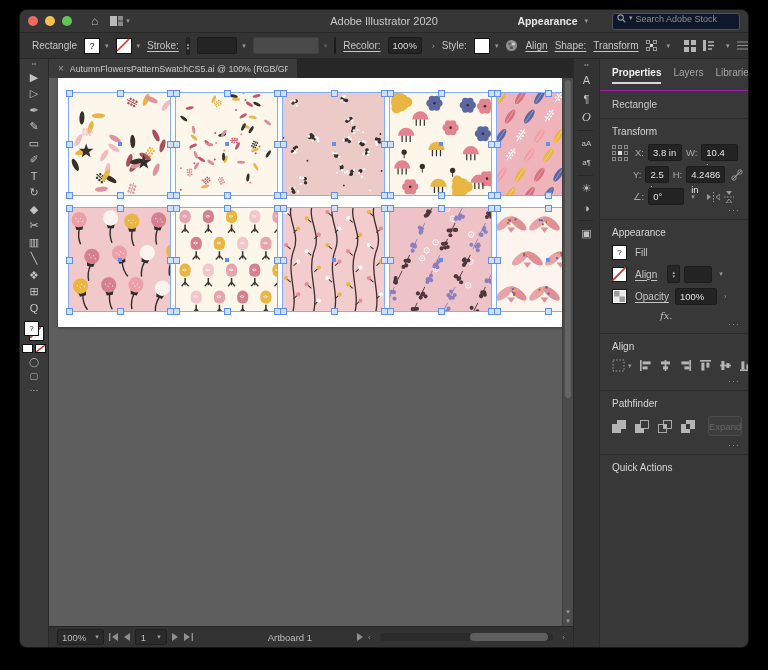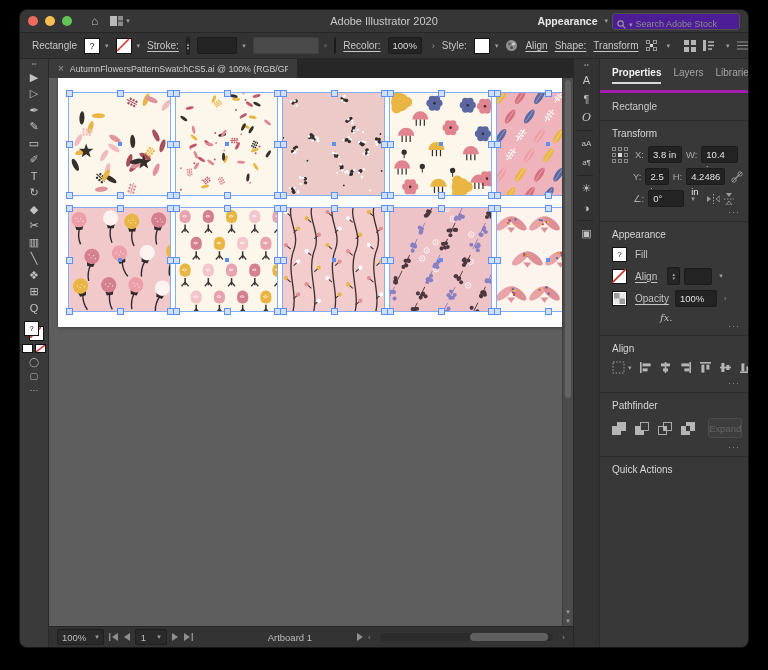--- a/index.html
+++ b/index.html
@@ -7,21 +7,21 @@
   .window{position:absolute;left:20px;top:10px;width:728px;height:637px;background:#333;border-radius:7px;overflow:hidden;display:flex;flex-direction:column;box-shadow:0 0 0 1px #161616;}
   
   .titlebar{height:22px;background:#363636;display:flex;align-items:center;padding:0 8px;flex:0 0 auto;position:relative;}
   .tl{width:10px;height:10px;border-radius:50%;margin-right:7px;}
   .tl.r{background:#ec6a5e}.tl.y{background:#f4bf4f}.tl.g{background:#61c455}
   .tb-ico{color:#b9b9b9;font-size:12px;margin-left:12px;line-height:1;}
   .chev{color:#9a9a9a;font-size:7px;margin-left:3px;}
   .app-title{position:absolute;left:0;right:0;text-align:center;color:#c9c9c9;font-size:11px;pointer-events:none;}
   .tb-right{margin-left:auto;display:flex;align-items:center;z-index:2;}
   .workspace{color:#e8e8e8;font-size:10.5px;font-weight:bold;margin-right:4px;}
-  .searchbox{width:118px;height:15px;background:#4c1d95;border:1px solid #515151;border-radius:3px;display:flex;align-items:flex-end;padding:0 4px;margin-left:4px;}
+  .searchbox{width:118px;height:15px;background:#0f172a;border:1px solid #515151;border-radius:3px;display:flex;align-items:flex-start;padding:0 4px;margin-left:24px;}
   .searchbox .ph{color:#8b8b8b;font-size:9px;margin-left:3px;white-space:nowrap;overflow:hidden;}
   
   .controlbar{height:25px;background:#333;border-top:1px solid #272727;border-bottom:1px solid #272727;display:flex;align-items:center;padding:0 12px;gap:7px;flex:0 0 auto;font-size:10px;color:#c6c6c6;white-space:nowrap;}
   .cb-label{color:#c6c6c6;}
   .cb-link{text-decoration:underline;text-underline-offset:2px;color:#c6c6c6;}
   .swbox{width:14px;height:14px;background:#fff;border:1px solid #111;display:flex;align-items:center;justify-content:center;font-size:9px;color:#222;position:relative;}
   .slash{position:absolute;left:-1px;top:-1px;width:14px;height:14px;}
   .stepper{width:11px;height:16px;background:#262626;border:1px solid #1c1c1c;border-radius:2px;display:flex;flex-direction:column;align-items:center;justify-content:center;color:#aaa;font-size:5px;line-height:4px;}
   .field{height:15px;background:#242424;border:1px solid #1b1b1b;border-radius:2px;color:#ddd;font-size:9.5px;display:flex;align-items:center;padding:0 4px;}
   .dd{display:flex;align-items:center;gap:2px;}
@@ -61,21 +61,21 @@
   .sb-zoom{display:flex;align-items:center;gap:6px;background:#2a2a2a;border:1px solid #1f1f1f;border-radius:2px;height:14px;padding:0 4px;}
   .navico{color:#8f8f8f;font-size:8px;}
   .sb-field{background:#2a2a2a;border:1px solid #1f1f1f;border-radius:2px;height:14px;display:flex;align-items:center;gap:8px;padding:0 5px;}
   .hscroll{flex:1;height:8px;background:#2b2b2b;border-radius:4px;position:relative;margin:0 4px;}
   .hthumb{position:absolute;left:52%;top:0;width:78px;height:8px;background:#5f5f5f;border-radius:4px;}
   
   .iconstrip{width:25px;background:#333;border-left:1px solid #292929;display:flex;flex-direction:column;align-items:center;padding-top:4px;flex:0 0 auto;}
   .rail-ico{width:20px;height:19px;display:flex;align-items:center;justify-content:center;color:#c2c2c2;font-size:11px;}
   .rail-div{width:16px;border-top:1px solid #262626;margin:3px 0;}
   .props{width:148px;background:#383838;border-left:1px solid #292929;flex:0 0 auto;font-size:10px;color:#b9b9b9;overflow:hidden;display:flex;flex-direction:column;}
-  .ptabs{display:flex;gap:12px;padding:8px 12px 6px;border-bottom:3px solid #a21caf;}
+  .ptabs{display:flex;gap:12px;padding:8px 12px 6px;border-bottom:1px solid #a21caf;}
   .ptab{font-size:10px;color:#a5a5a5;padding-bottom:4px;}
   .ptab.on{color:#f0f0f0;font-weight:bold;border-bottom:2px solid #d8d8d8;}
   .psec{padding:7px 10px 6px 12px;border-bottom:1px solid #2c2c2c;position:relative;}
   .phead{color:#d6d6d6;margin-bottom:7px;}
   .prow{display:flex;align-items:center;gap:4px;margin-bottom:5px;}
   .plab{color:#a9a9a9;font-size:9.5px;}
   .pfield{background:#232323;border:1px solid #1c1c1c;border-radius:2px;height:15px;line-height:15px;padding:0 4px;color:#e2e2e2;font-size:9.5px;}
   .refgrid{display:grid;grid-template-columns:repeat(3,4px);grid-template-rows:repeat(3,4px);gap:2px;margin-right:3px;}
   .refgrid i{border:1px solid #8a8a8a;box-sizing:border-box;}
   .refgrid i.c{background:#ddd;border-color:#ddd;}

